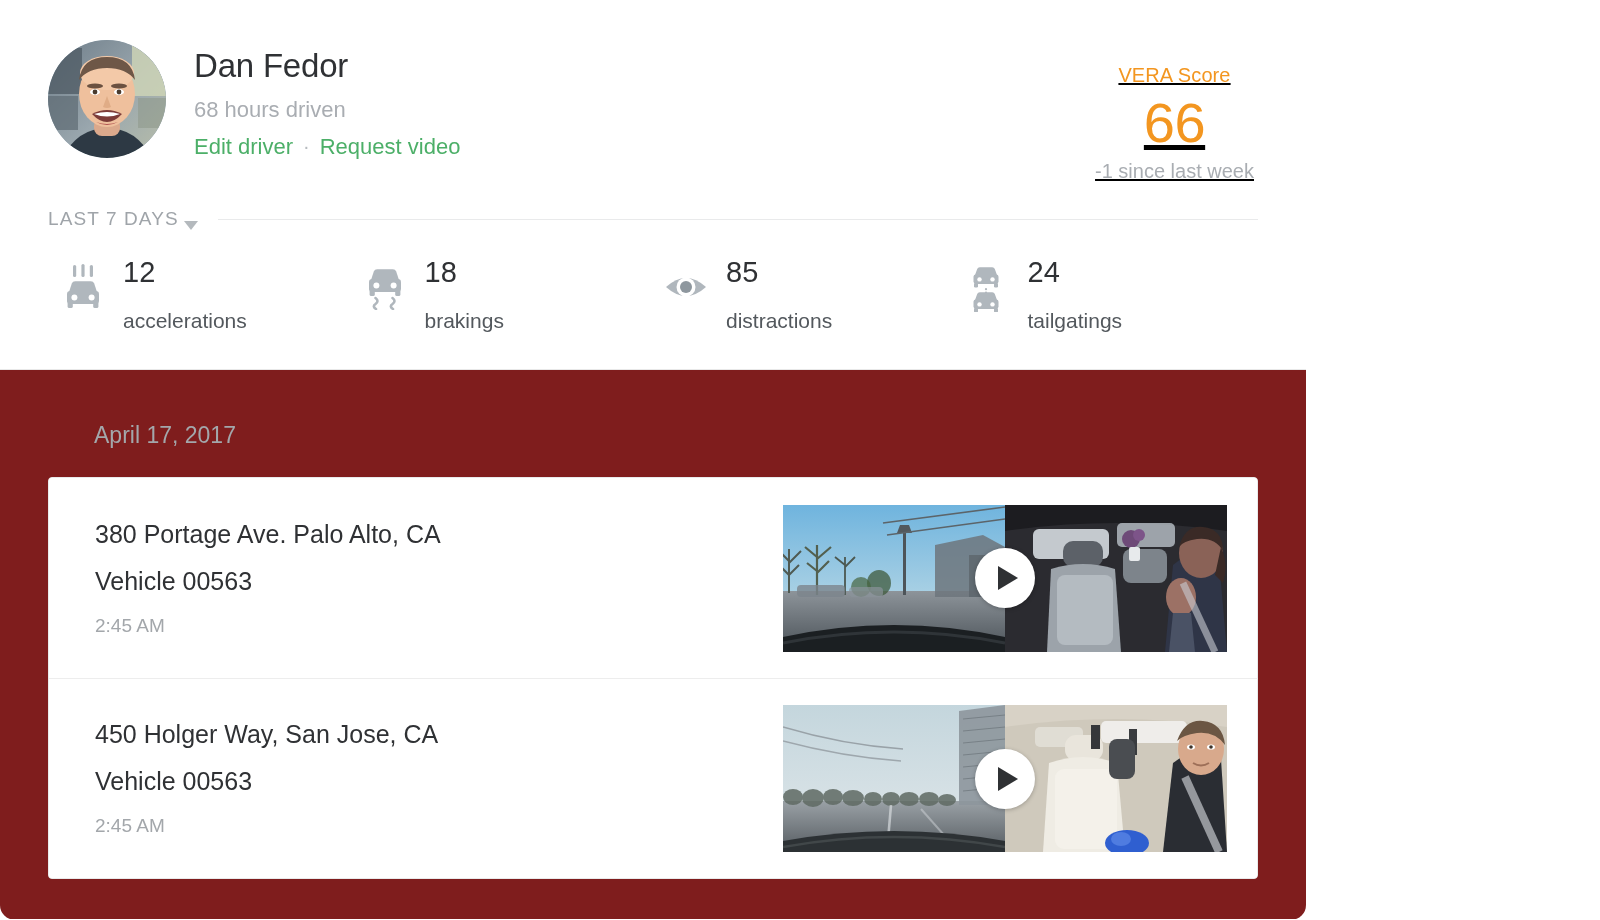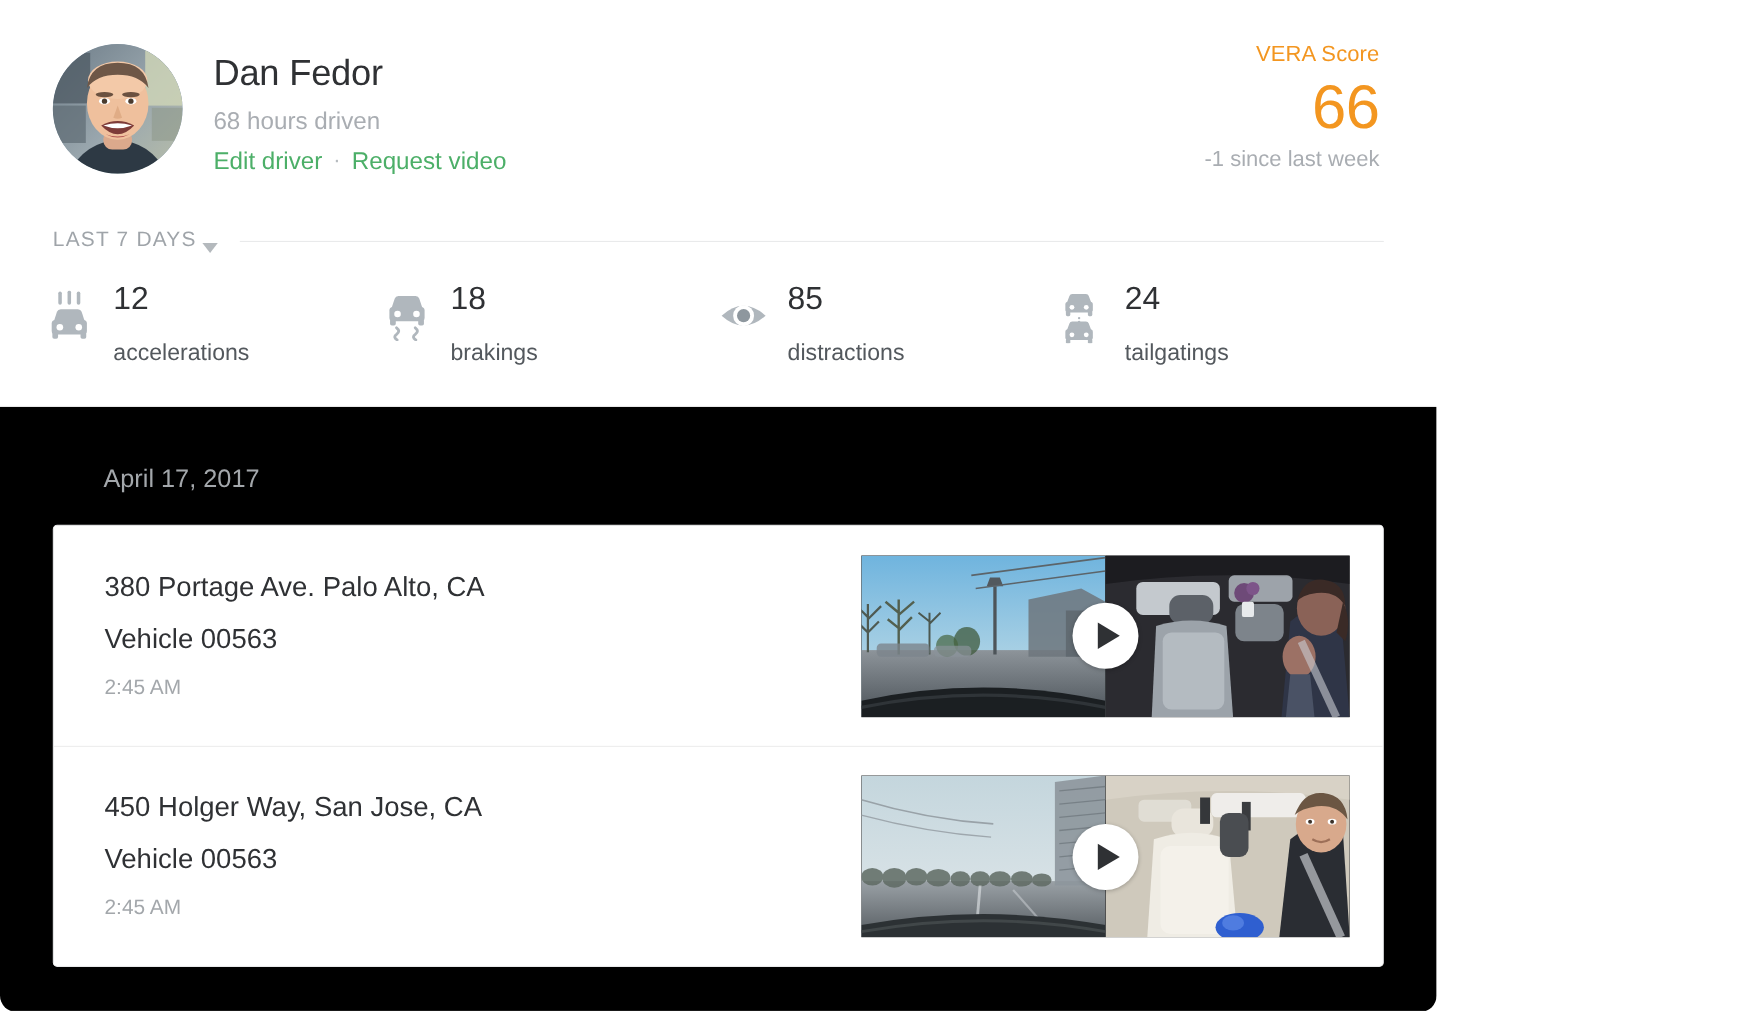--- a/index.html
+++ b/index.html
@@ -63,22 +63,23 @@
   .links-row a {
     color: #4caf68;
     text-decoration: none;
     cursor: pointer;
   }
   .link-sep { color: #b6bbbf; margin: 0 10px; font-size: 20px; }
 
   
   .vera {
     position: absolute;
-    right: 52px; top: 38px;
-    text-align: right;
+    right: 52px; top: 64px;
+    text-align: center;
+    text-decoration: underline;
   }
   .vera-label {
     font-size: 20px;
     color: #f39620;
     letter-spacing: 0.1px;
     font-weight: 400;
   }
   .vera-value {
     font-size: 56px;
     color: #f39620;
@@ -124,21 +125,21 @@
   .period-rule {
     flex: 1 1 auto;
     height: 1px;
     background: #e9eaeb;
     margin-left: 20px;
   }
 
   
   .stats {
     position: absolute;
-    left: 40px; right: 40px; top: 258px;
+    left: 60px; right: 40px; top: 258px;
     display: flex;
   }
   .stat {
     display: flex;
     align-items: flex-start;
     flex: 1 1 0;
   }
   .stat-icon {
     width: 46px;
     flex: 0 0 46px;
@@ -159,21 +160,21 @@
     font-size: 21px;
     color: #53585d;
     margin-top: 22px;
     font-weight: 400;
     white-space: nowrap;
   }
 
   
   .content {
     position: relative;
-    background: #000000;
+    background: #7f1d1d;
     height: 549px;
     padding: 0;
   }
   .date-heading {
     font-size: 23px;
     color: #a3a7ab;
     padding: 52px 0 0 94px;
     font-weight: 400;
   }
   .card-stack {

